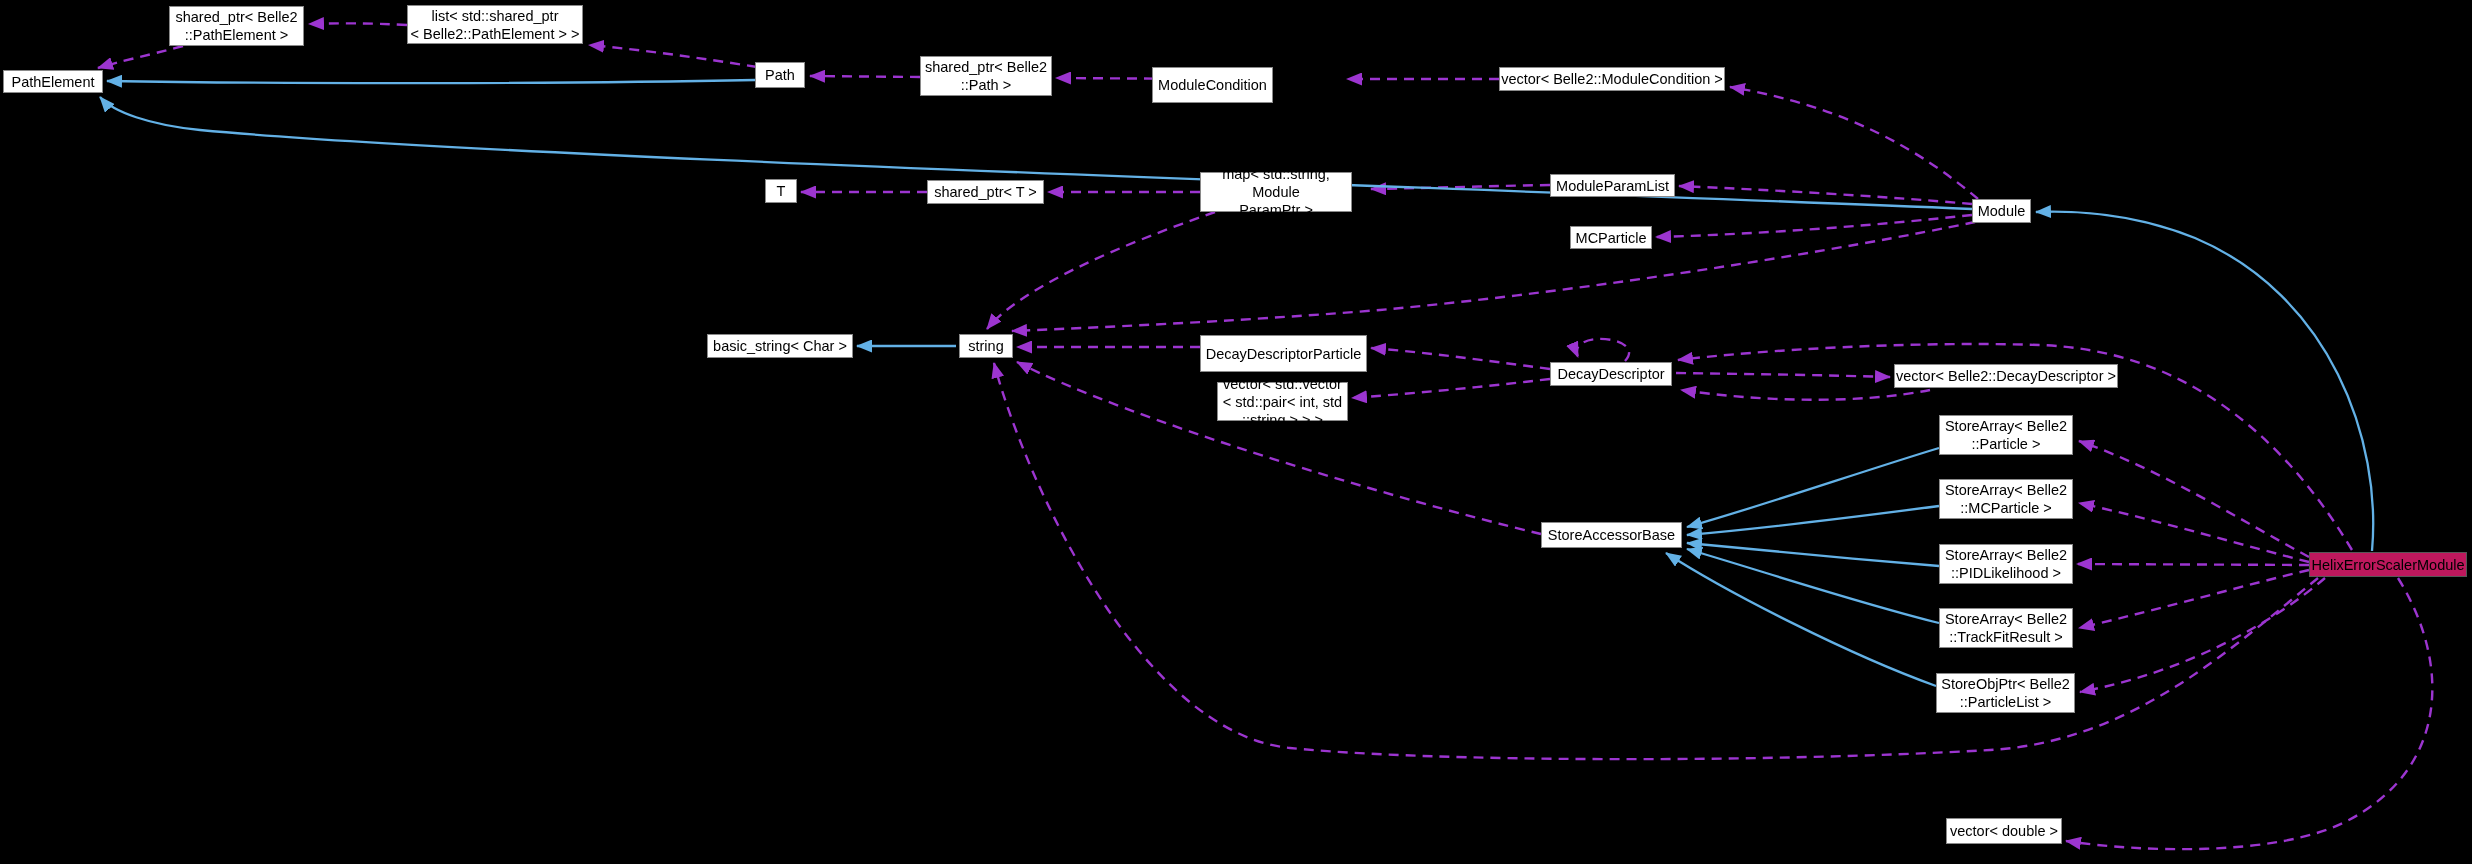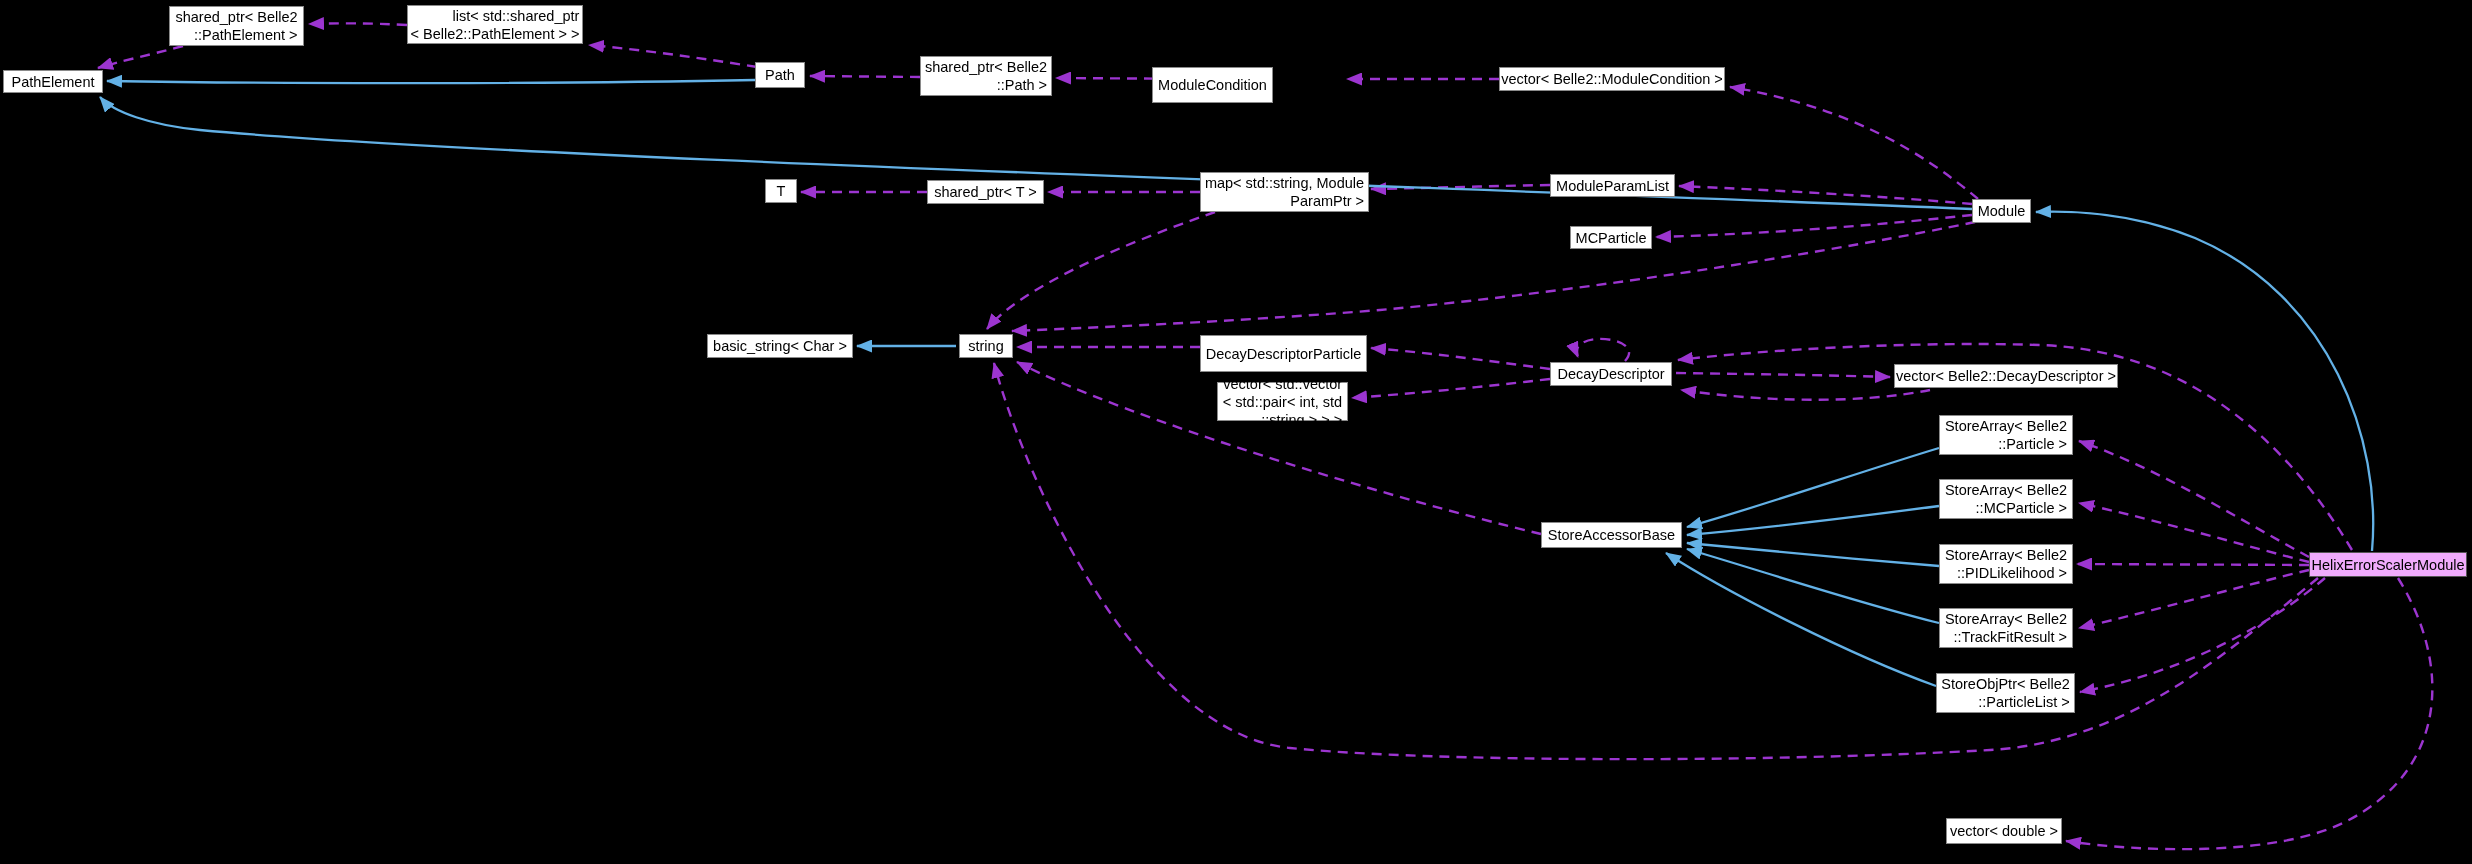--- a/index.html
+++ b/index.html
@@ -15,26 +15,26 @@
     position:absolute;
     box-sizing:border-box;
     background:#ffffff;
     border:1.5px solid #8a8a8a;
     color:#000;
     font-size:14.5px;
     line-height:18px;
     display:flex;
     align-items:center;
     justify-content:center;
-    text-align:right;
+    text-align:center;
     white-space:pre-line;
     cursor:pointer;
   }
   .node.focus{
-    background:#f0abfc;
+    background:#be185d;
     border:1.5px solid #575757;
     cursor:default;
   }
   .e-uses{fill:none;stroke:#9c35d0;stroke-width:2.4;stroke-dasharray:10 7;}
   .e-inherit{fill:none;stroke:#63b1e6;stroke-width:2.3;}
 </style>
 </head>
 <body>
 
 <div id="canvas">
@@ -96,21 +96,21 @@
 &lt; Belle2::PathElement &gt; &gt;</div>
   <div class="node" style="left:3px;top:70px;width:100px;height:23px">PathElement</div>
   <div class="node" style="left:755px;top:62px;width:50px;height:26px">Path</div>
   <div class="node" style="left:920px;top:56px;width:132px;height:40px">shared_ptr&lt; Belle2
 ::Path &gt;</div>
   <div class="node" style="left:1152px;top:67px;width:121px;height:36px">ModuleCondition</div>
   <div class="node" style="left:1499px;top:67px;width:226px;height:24px">vector&lt; Belle2::ModuleCondition &gt;</div>
   <div class="node" style="left:1972px;top:199px;width:59px;height:24px">Module</div>
   <div class="node" style="left:765px;top:179px;width:32px;height:24px">T</div>
   <div class="node" style="left:927px;top:180px;width:117px;height:24px">shared_ptr&lt; T &gt;</div>
-  <div class="node" style="left:1200px;top:172px;width:169px;height:40px">map&lt; std::string, Module
+  <div class="node" style="left:1200px;top:172px;width:152px;height:40px">map&lt; std::string, Module
 ParamPtr &gt;</div>
   <div class="node" style="left:1550px;top:174px;width:125px;height:23px">ModuleParamList</div>
   <div class="node" style="left:1570px;top:226px;width:82px;height:23px">MCParticle</div>
   <div class="node" style="left:707px;top:334px;width:146px;height:24px">basic_string&lt; Char &gt;</div>
   <div class="node" style="left:959px;top:334px;width:54px;height:24px">string</div>
   <div class="node" style="left:1200px;top:335px;width:167px;height:37px">DecayDescriptorParticle</div>
   <div class="node" style="left:1217px;top:382px;width:131px;height:39px">vector&lt; std::vector
 &lt; std::pair&lt; int, std
 ::string &gt; &gt; &gt;</div>
   <div class="node" style="left:1550px;top:362px;width:122px;height:24px">DecayDescriptor</div>

